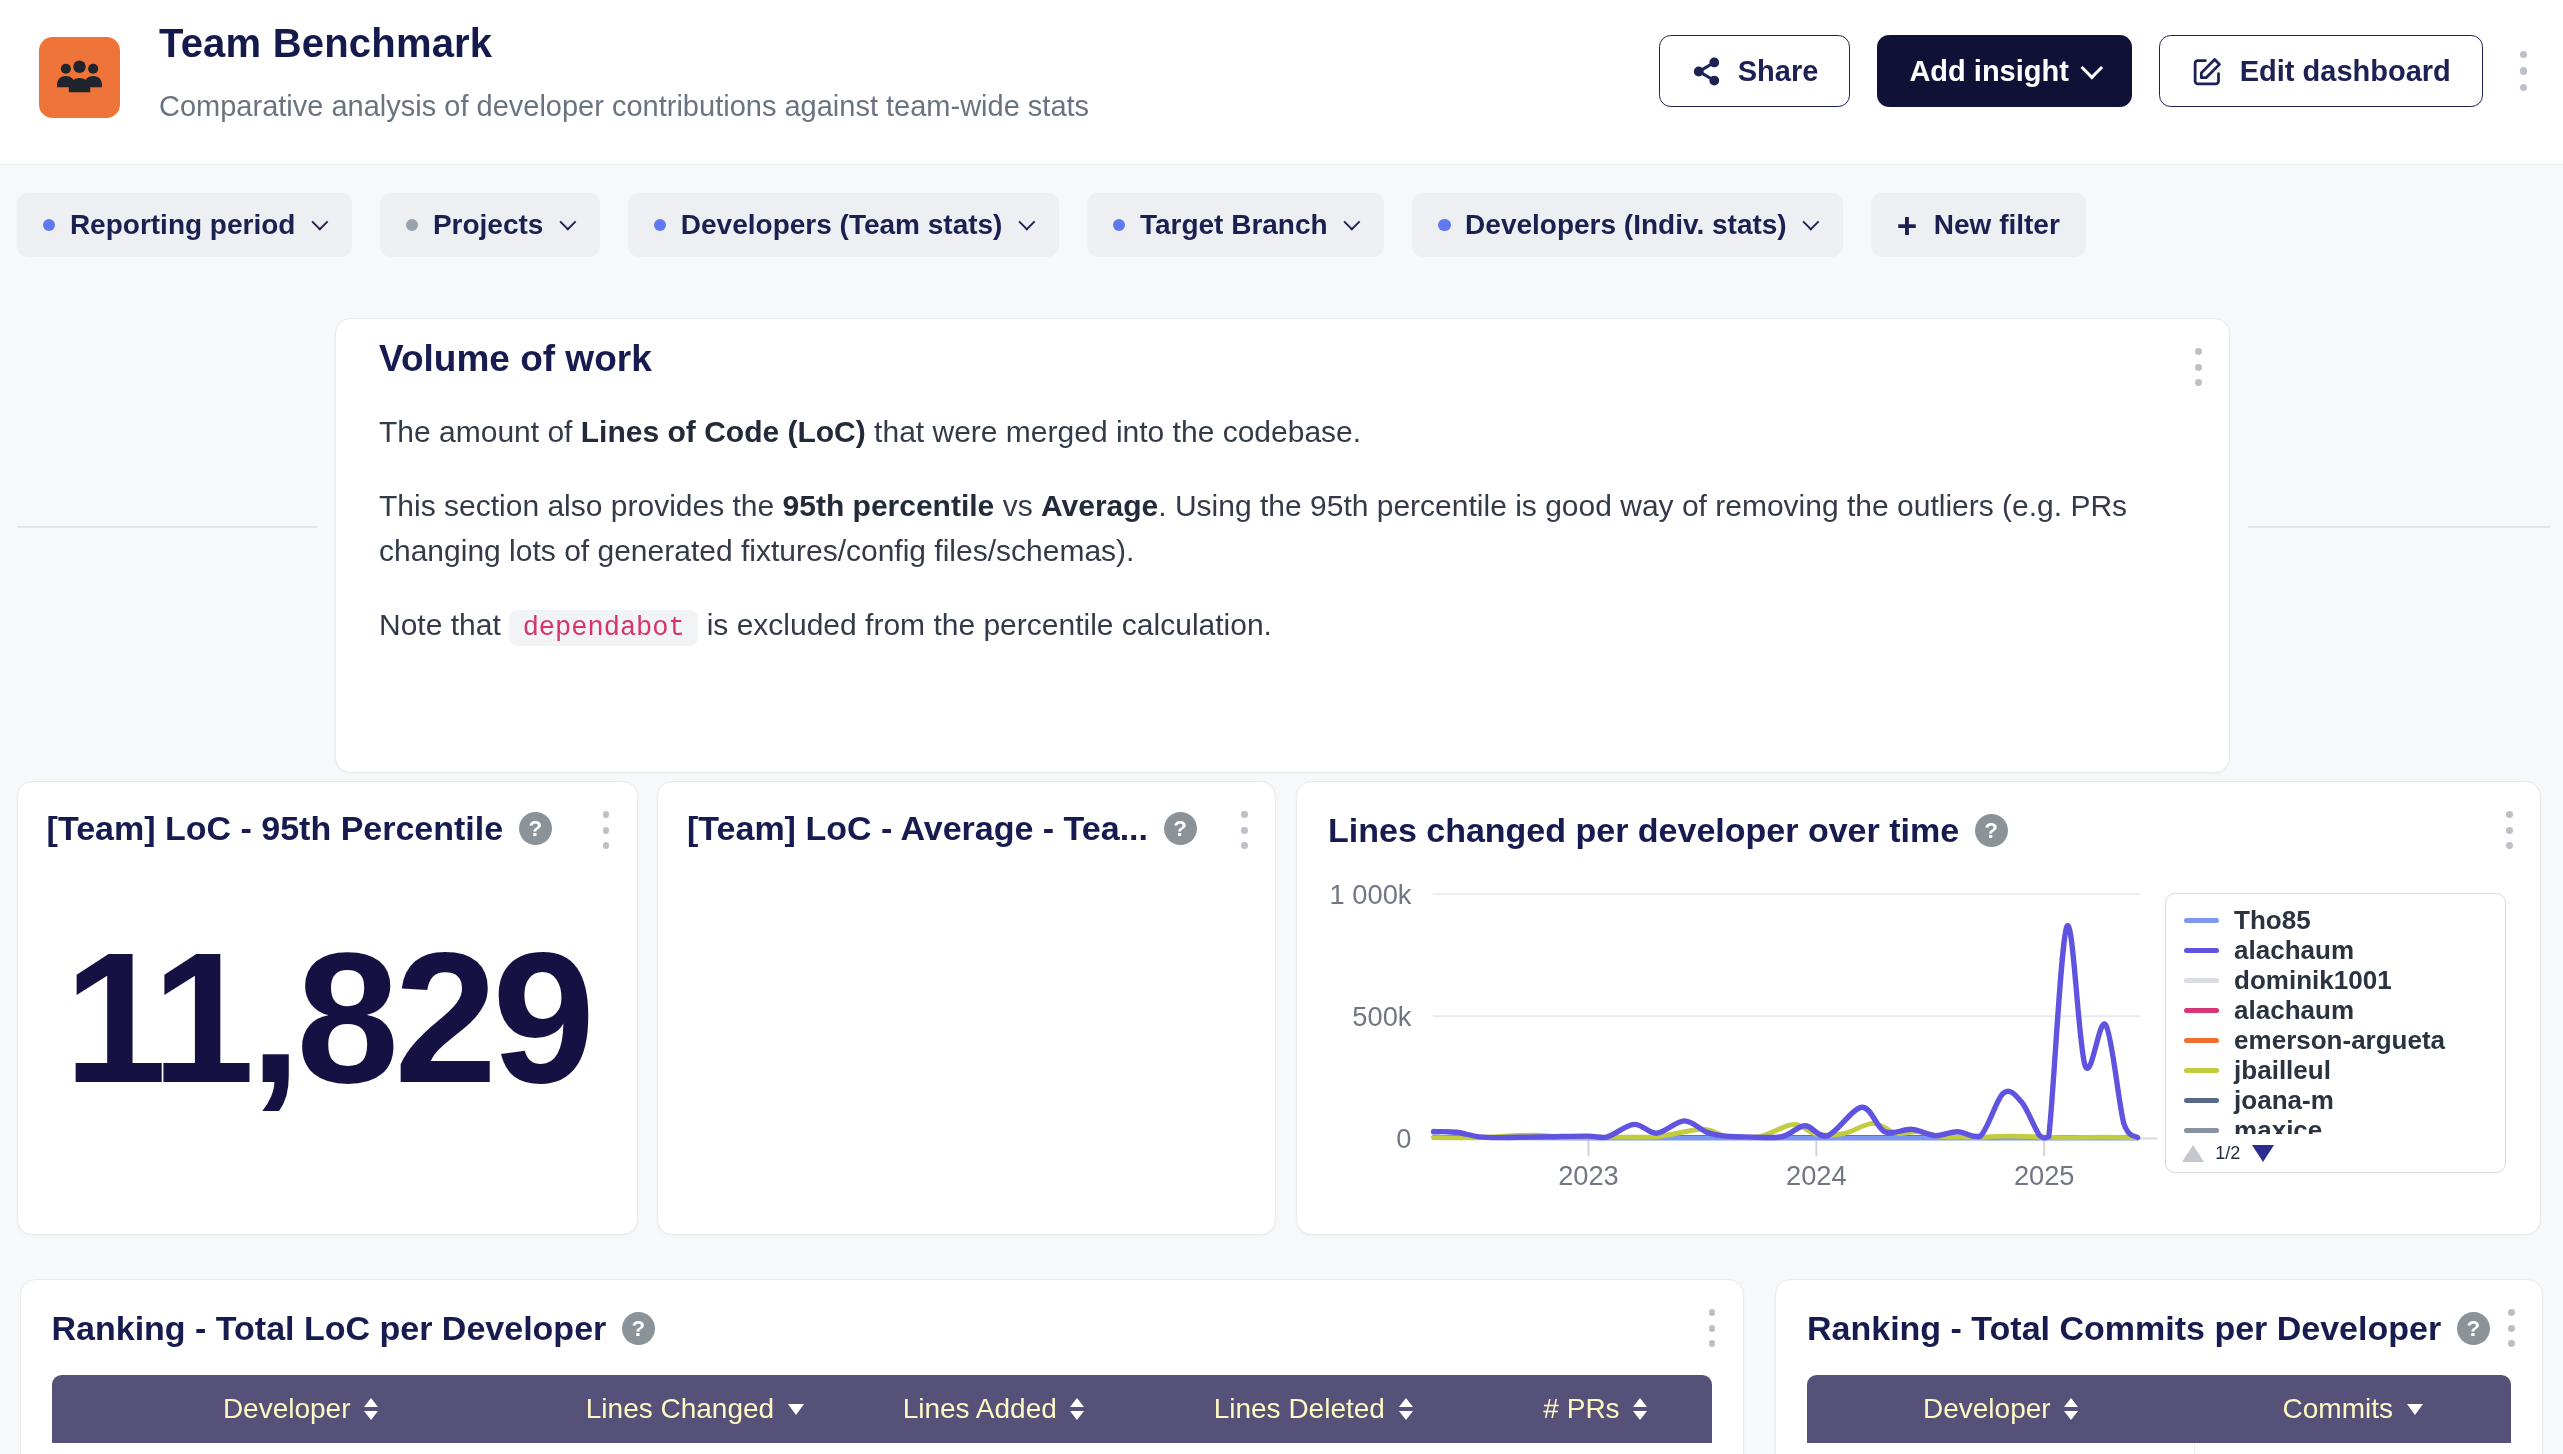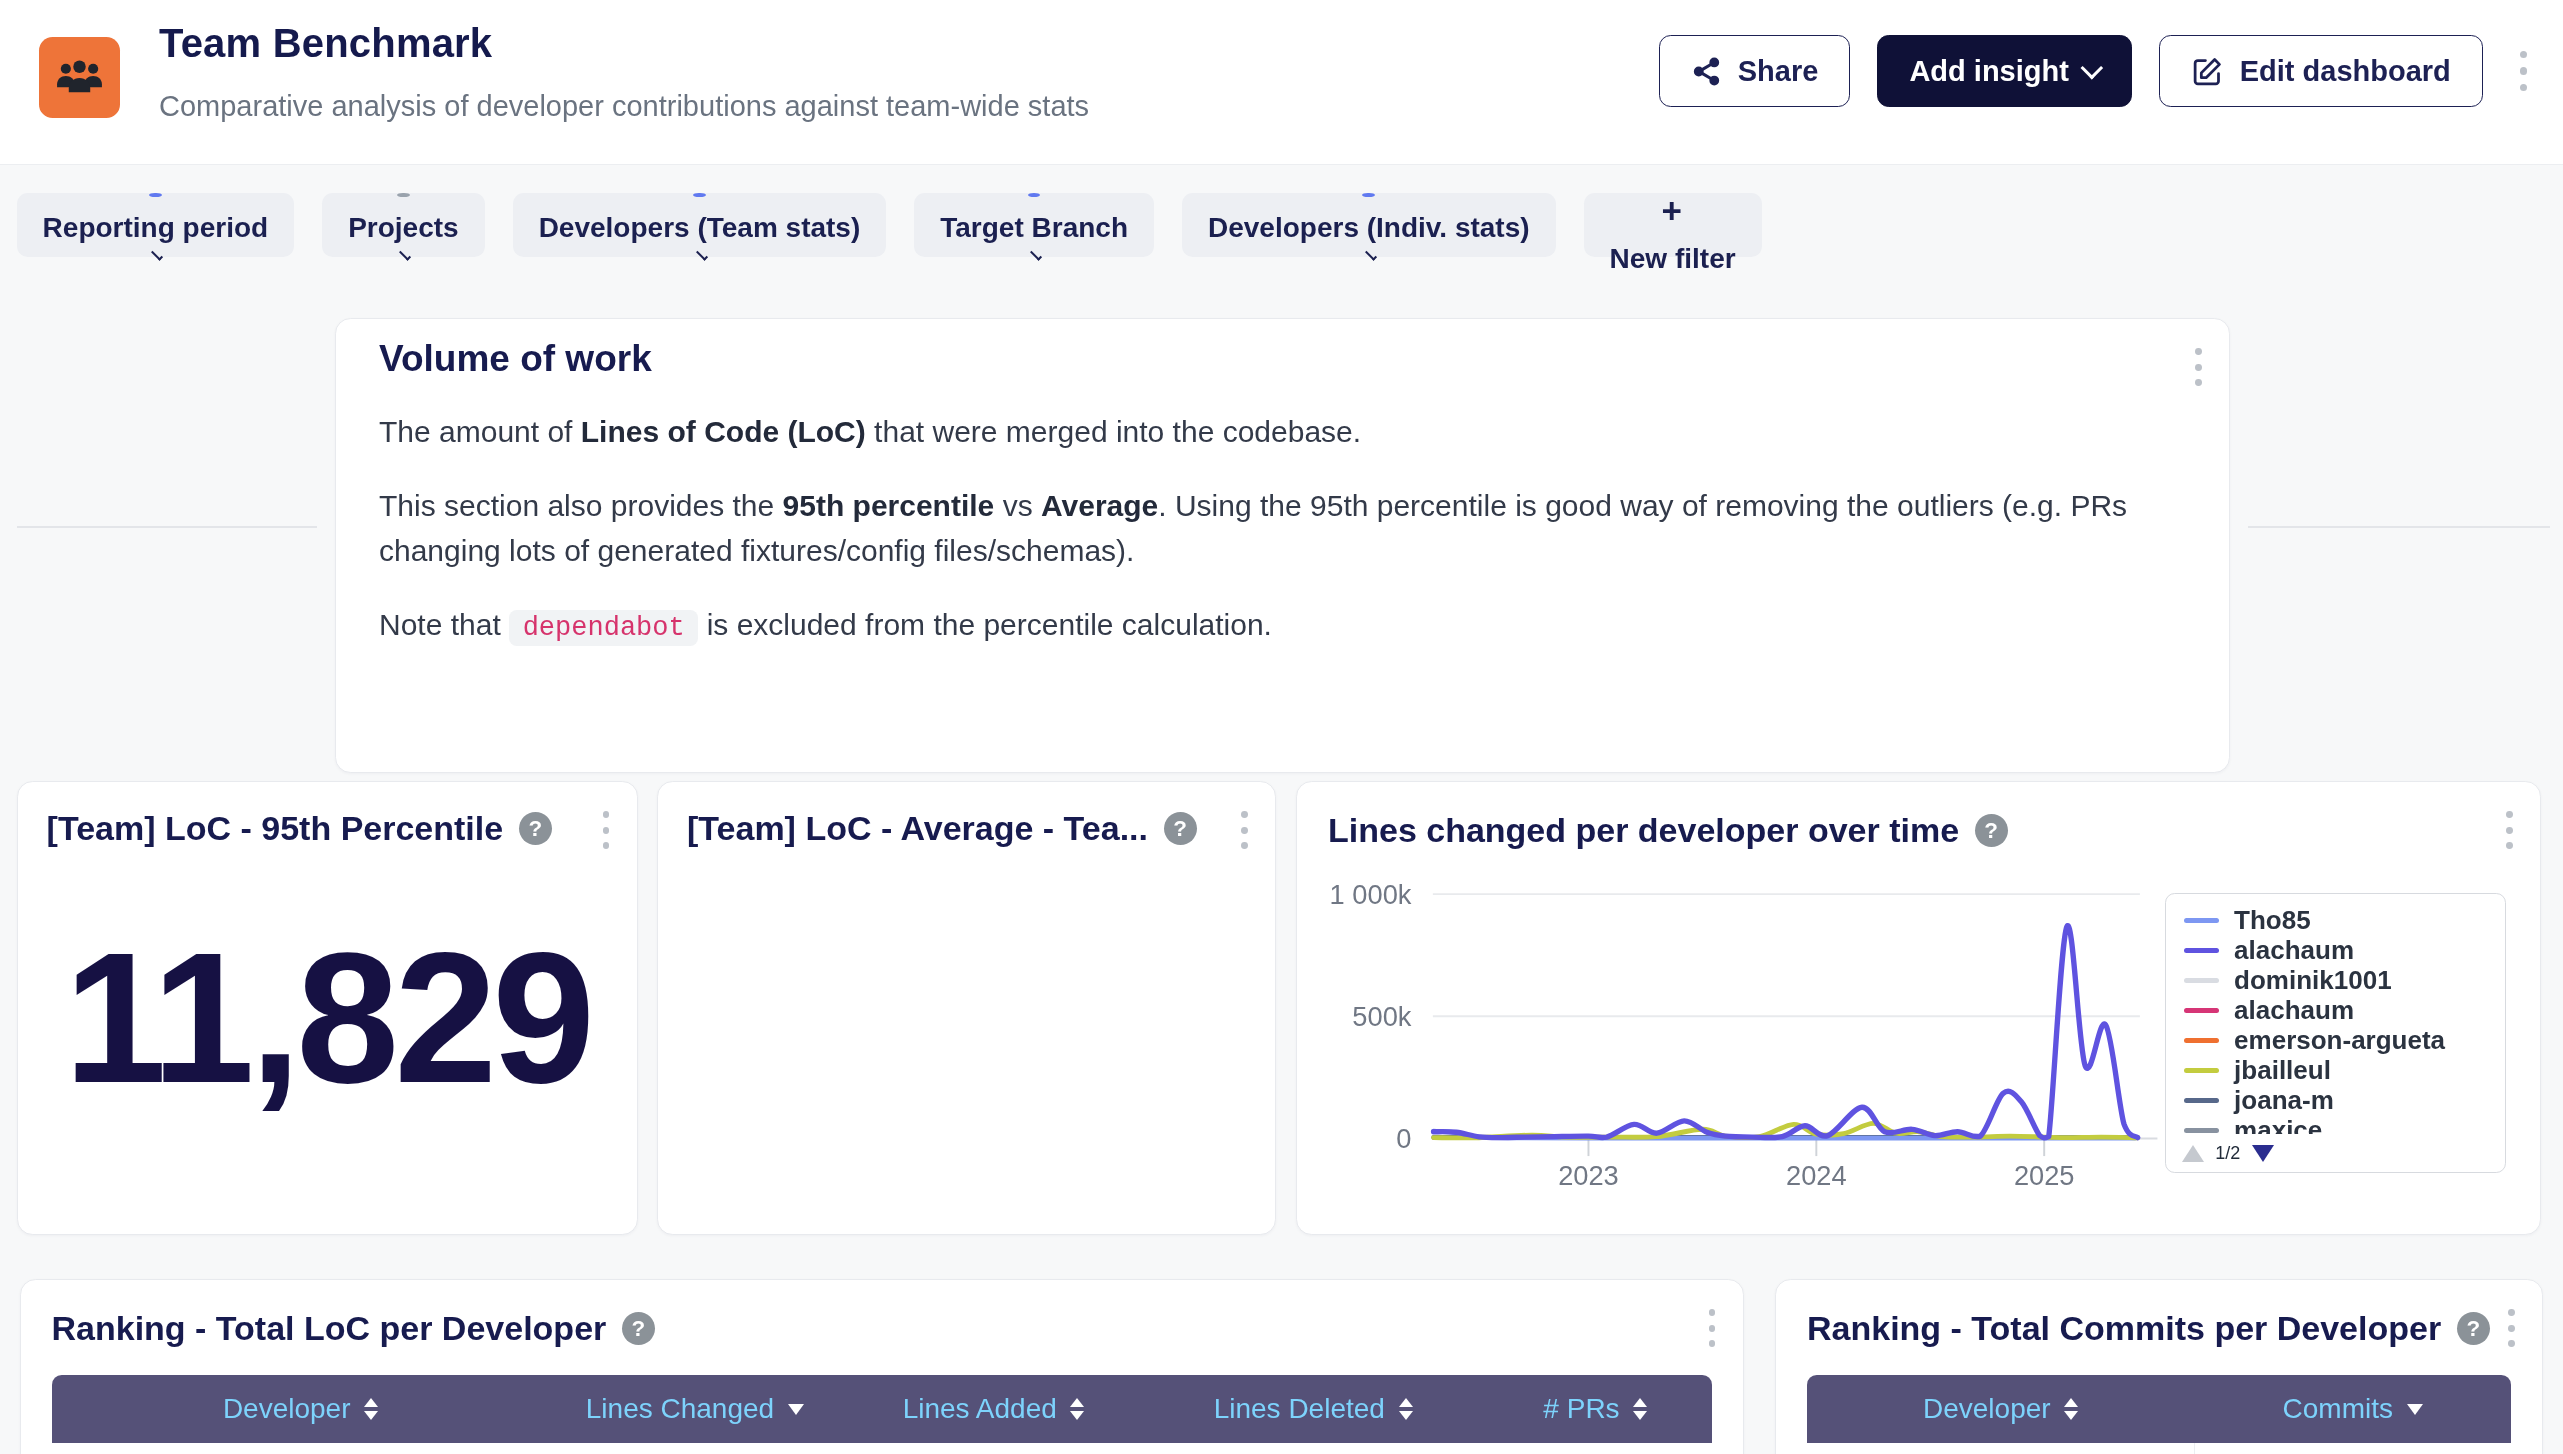--- a/index.html
+++ b/index.html
@@ -18,21 +18,21 @@
   .btn.ghost{border:1.9px solid #1d2154;color:#1d2154;background:#fff;}
   .btn.primary{background:#0f1137;color:#fff;border:1.9px solid #0f1137;}
   .kebab{display:flex;flex-direction:column;gap:8.8px;align-items:center;padding:5.8px 9.7px;cursor:pointer;}
   .kebab i{width:7.8px;height:7.8px;border-radius:50%;background:#bcc1c8;display:block;}
   .kebab.small i{width:6.8px;height:6.8px;gap:6.8px;}
   .chev{width:12.7px;height:12.7px;border-right:3.4px solid currentColor;border-bottom:3.4px solid currentColor;
         transform:rotate(45deg);margin-top:-6.8px;display:inline-block;}
   
   .filters{position:absolute;left:16.6px;top:193px;display:flex;gap:28px;}
   .chip{height:64px;background:#edeff3;border-radius:10.7px;display:flex;align-items:center;gap:14.6px;
-        padding:0 26px;font-size:28px;font-weight:600;color:#1b2050;cursor:pointer;flex-direction:column;}
+        padding:0 26px;font-size:28px;font-weight:600;color:#1b2050;cursor:pointer;}
   .chip .dot{width:12.7px;height:12.7px;border-radius:50%;}
   .chip .chev{width:9.7px;height:9.7px;border-width:2.9px;color:#1b2050;margin-left:3.9px;}
   .chip .plus{font-size:35px;font-weight:700;margin-right:1.9px;line-height:1;}
   
   .card{position:absolute;background:#fff;border:1.9px solid #e8eaee;border-radius:15.6px;box-sizing:border-box;
         box-shadow:0 1px 2.9px rgba(20,23,67,.04);}
   .card-title{font-size:34px;font-weight:700;color:#171b4f;display:flex;align-items:center;gap:15.6px;}
   .help{width:33px;height:33px;border-radius:50%;background:#8b9298;color:#fff;font-size:22.4px;font-weight:700;
         display:inline-flex;align-items:center;justify-content:center;flex:none;}
   .card .kebab{position:absolute;right:17.5px;top:23.4px;}
@@ -59,21 +59,21 @@
   .legend-item .lbl{font-size:26px;font-weight:700;color:#2b3340;white-space:nowrap;}
   .legend-pag{position:absolute;left:15.6px;bottom:7.8px;display:flex;align-items:center;gap:11.7px;font-size:18px;color:#222c3a;}
   .tri{width:0;height:0;border-left:11.7px solid transparent;border-right:11.7px solid transparent;display:inline-block;}
   .tri.up{border-bottom:17.5px solid #c5c9cf;}
   .tri.down{border-top:17.5px solid #2b2d8f;}
   
   .rank-card{top:1279px;height:390px;padding:29px 31px;}
   #rank-loc{left:19.5px;width:1724px;}
   #rank-commits{left:1775px;width:768px;}
   .tbl{margin-top:27px;border-radius:9.7px 9.7px 0 0;overflow:hidden;}
-  .tbl-head{display:flex;background:#555178;height:68px;align-items:center;color:#7dd3fc;}
+  .tbl-head{display:flex;background:#555178;height:68px;align-items:center;color:#fef9c3;}
   .th{display:flex;align-items:center;justify-content:center;gap:13.6px;font-size:28px;font-weight:500;box-sizing:border-box;}
   .sort-both{display:inline-flex;flex-direction:column;gap:3.9px;}
   .sort-both i{width:0;height:0;border-left:7.8px solid transparent;border-right:7.8px solid transparent;display:block;}
   .sort-both i.u{border-bottom:9.7px solid #fff;}
   .sort-both i.d{border-top:9.7px solid #fff;}
   .sort-desc{width:0;height:0;border-left:8.8px solid transparent;border-right:8.8px solid transparent;border-top:11.7px solid #fff;display:inline-block;}
   .tbl-gap{height:11.7px;background:#fff;}
   .tbl-row{display:flex;height:78px;background:#fff;align-items:flex-start;}
   .tbl-row .cell{box-sizing:border-box;border-left:1.9px solid #eceef1;padding:13.6px 0 0 35px;
                  font-size:28px;color:#2a3240;}

